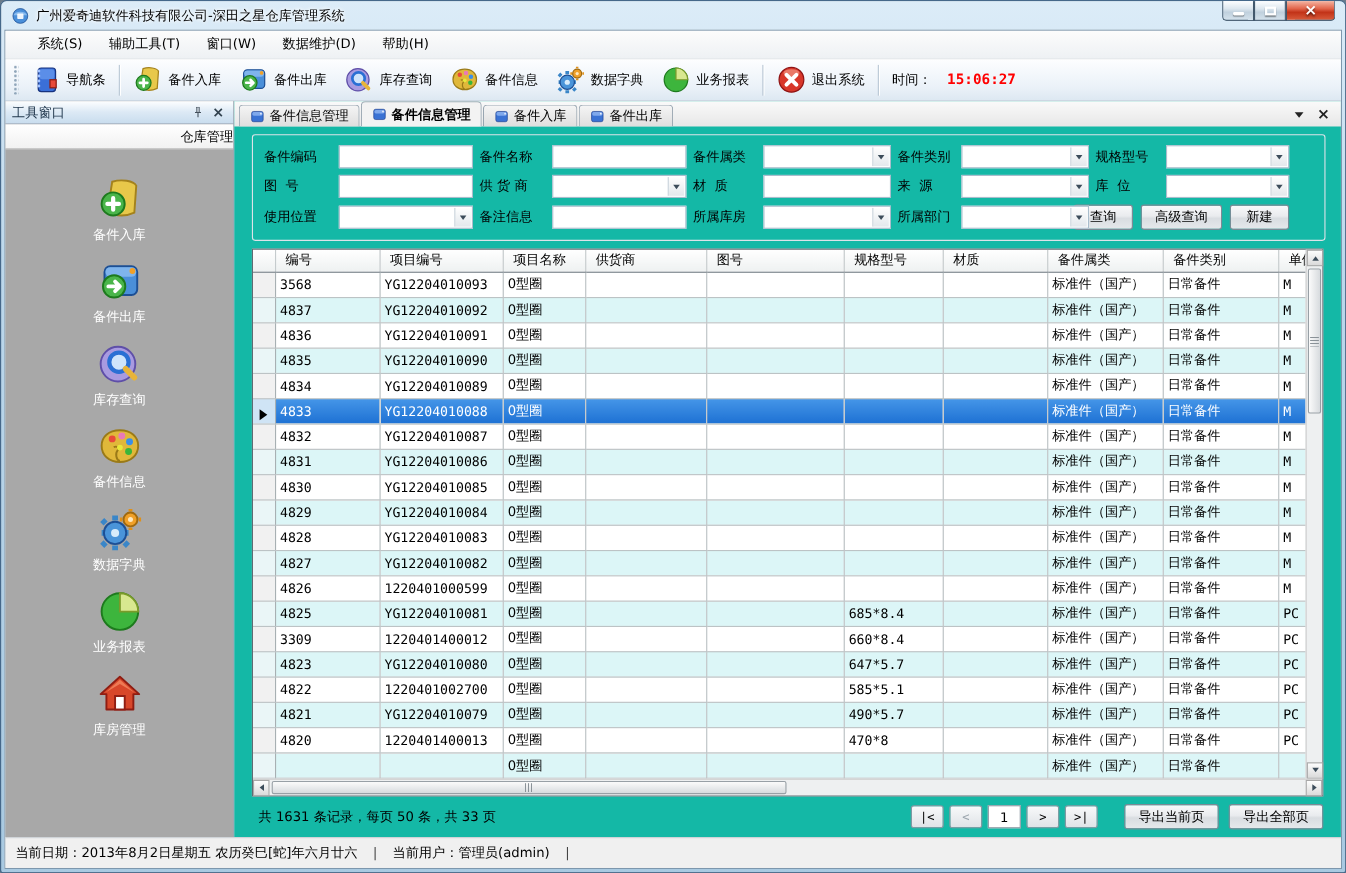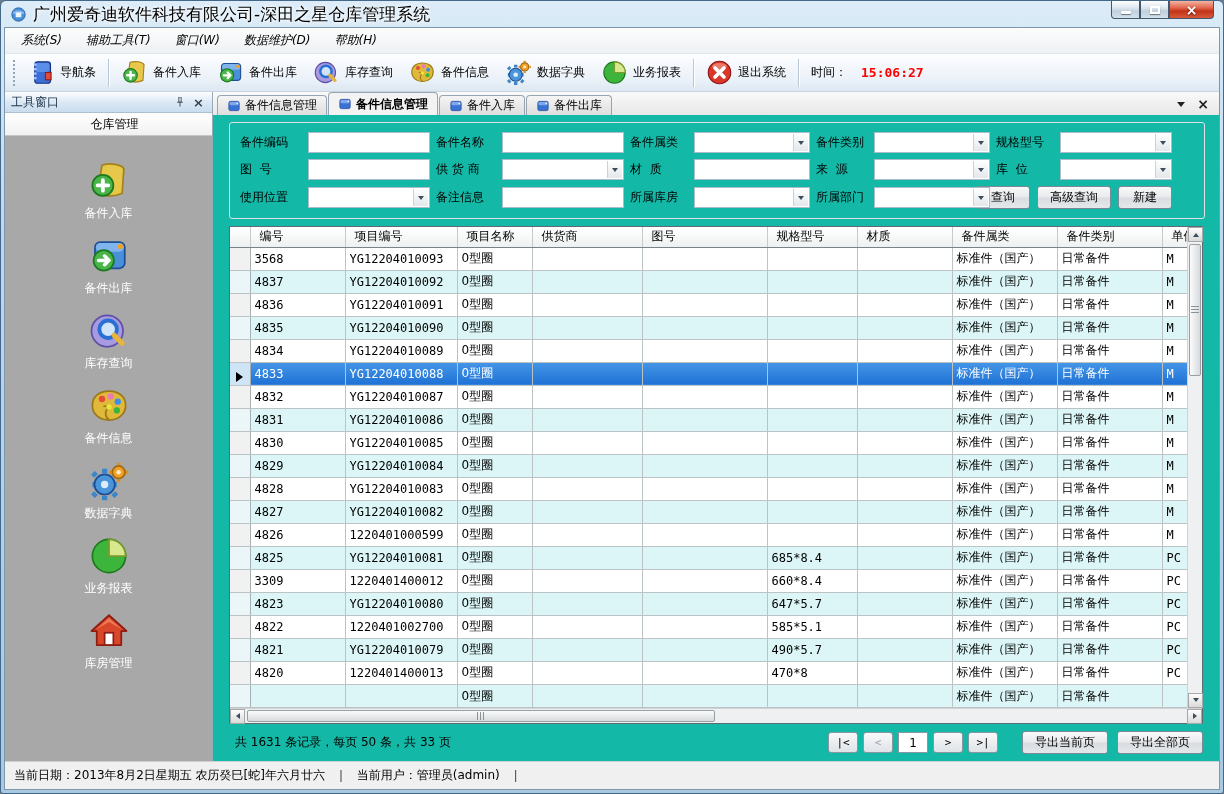--- a/index.html
+++ b/index.html
@@ -8,49 +8,49 @@
     width:1224px;height:794px;display:flex;flex-direction:column;
     background:linear-gradient(180deg,#dcecf8,#bcd8ec 30%,#a8c9e1);
     border:1px solid #45688a;border-radius:6px 6px 3px 3px;padding:0 3px 3px;
     font-family:"DejaVu Sans","Liberation Sans",sans-serif;font-size:12px;color:#000;
     overflow:hidden;
   }
   
   .titlebar{height:26px;flex:0 0 26px;display:flex;align-items:center;gap:6px;padding:0 6px;position:relative;}
   .app-icon{width:17px;height:17px;}
   .app-icon svg{width:100%;height:100%;}
-  .title-text{font-size:17px;text-shadow:0 0 4px #fff,0 0 4px #fff;}
+  .title-text{font-size:12px;text-shadow:0 0 4px #fff,0 0 4px #fff;}
   .win-controls{position:absolute;top:0;right:6px;display:flex;}
   .win-btn{width:29px;height:18px;border:1px solid #42586c;border-top:none;display:flex;align-items:center;justify-content:center;background:linear-gradient(#fdfeff,#dde7ef 40%,#c0d0dd 60%,#d4e2ec);}
   .win-btn.first{border-radius:0 0 0 4px;}
   .win-btn.close{width:45px;border-radius:0 0 4px 0;background:linear-gradient(#f4b4a2,#e2664c 40%,#c23318 60%,#d85a3a);}
   .g-min{width:10px;height:3px;background:#fff;border-radius:1px;box-shadow:0 1px 1px rgba(0,0,0,.45);margin-top:5px;}
   .g-max{width:10px;height:8px;border:2px solid #fff;box-shadow:0 1px 1px rgba(0,0,0,.4);}
   .g-close{color:#fff;font-weight:bold;font-size:14px;line-height:1;text-shadow:0 1px 2px rgba(0,0,0,.55);}
   
   .client{flex:1;display:flex;flex-direction:column;border:1px solid #7d97ad;background:#f0f0f0;min-height:0;}
-  .menubar{height:26px;flex:0 0 26px;display:flex;align-items:center;background:linear-gradient(#fcfcfc,#eef1f4);border-bottom:1px solid #e3e7eb;padding-left:4px;font-style:italic;}
+  .menubar{height:26px;flex:0 0 26px;display:flex;align-items:center;background:linear-gradient(#fcfcfc,#eef1f4);border-bottom:1px solid #e3e7eb;padding-left:17px;}
   .menu-item{padding:4px 12px;}
   .toolbar{height:38px;flex:0 0 38px;display:flex;align-items:center;background:linear-gradient(#fdfeff,#eaf1f8 70%,#dde8f2);border-bottom:1px solid #c8d4e0;padding:0 4px;}
   .tool-grip{width:5px;height:27px;margin:0 3px;background-image:radial-gradient(circle,#90a6ba 1px,transparent 1.3px);background-size:4px 4px;}
   .tool-btn{display:flex;align-items:center;gap:5px;padding:2px 8px;border-radius:3px;}
   .tool-icon{width:27px;height:27px;display:inline-block;}
   .tool-icon svg{width:100%;height:100%;}
   .tool-sep{width:1px;height:28px;background:#b9c7d4;box-shadow:1px 0 0 #fff;margin:0 4px;}
   .tool-time{display:flex;align-items:center;gap:14px;padding:0 8px;}
   .time-value{color:#f00;font-weight:bold;font-family:"DejaVu Sans Mono","Liberation Mono",monospace;font-size:13px;}
   
   .main{flex:1;display:flex;min-height:0;}
   .sidebar{flex:0 0 208px;display:flex;flex-direction:column;border-right:1px solid #98a8b6;background:#a8a8a8;min-height:0;}
   .sb-head{height:21px;flex:0 0 21px;display:flex;align-items:center;gap:4px;background:linear-gradient(#fdfeff,#dce9f5 50%,#c9ddee);border-bottom:1px solid #aebfd0;padding:0 6px;color:#22384e;}
   .sb-head-title{flex:1;}
   .sb-ctrl{width:15px;height:15px;display:flex;align-items:center;justify-content:center;color:#32424f;}
   .sb-ctrl svg{width:12px;height:12px;}
   .sb-close{font-size:13px;font-weight:bold;line-height:1;}
-  .sb-group{height:34px;flex:0 0 22px;line-height:22px;text-align:center;background:linear-gradient(#ffffff,#f1f1f1);border-bottom:1px solid #c6c6c6;padding-left:12px;}
+  .sb-group{height:34px;flex:0 0 22px;line-height:22px;text-align:right;background:linear-gradient(#ffffff,#f1f1f1);border-bottom:1px solid #c6c6c6;padding-left:12px;}
   .sb-items{flex:1;display:flex;flex-direction:column;align-items:center;padding-top:24px;gap:13px;overflow:hidden;}
   .sb-item{display:flex;flex-direction:column;align-items:center;gap:3px;}
   .sb-icon{width:42px;height:42px;}
   .sb-icon svg{width:100%;height:100%;}
   .sb-label{color:#fff;}
   
   .content{flex:1;display:flex;flex-direction:column;min-width:0;background:#14b8a6;min-height:0;}
   .tabbar{height:23px;flex:0 0 23px;display:flex;align-items:flex-end;background:linear-gradient(#fafafa,#e7e7e7);padding-left:4px;position:relative;}
   .tab{height:20px;display:flex;align-items:center;gap:4px;padding:0 9px;border:1px solid #98a5b0;border-bottom:none;border-radius:4px 4px 0 0;background:linear-gradient(#f5f5f5,#dedede);margin-right:1px;white-space:nowrap;}
   .tab.active{height:23px;background:#f3f3f3;font-weight:bold;z-index:2;}

